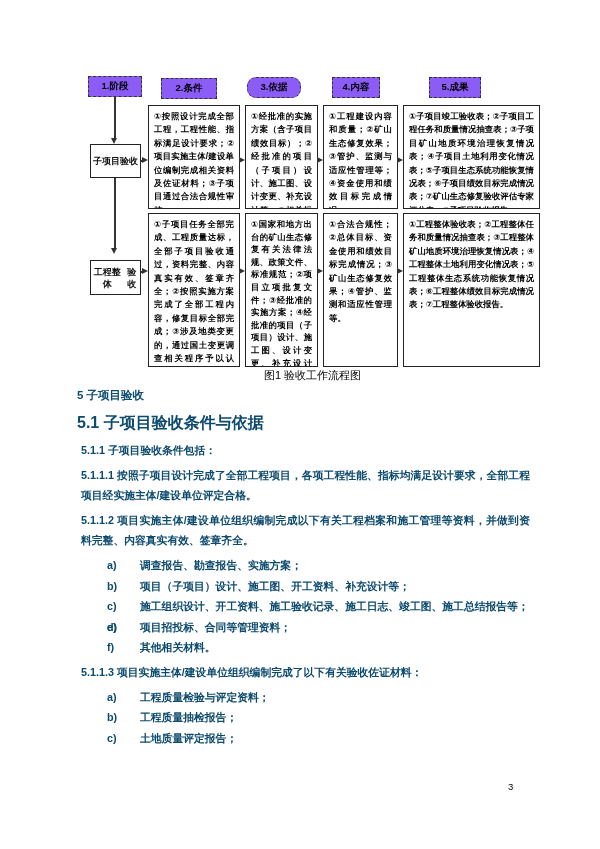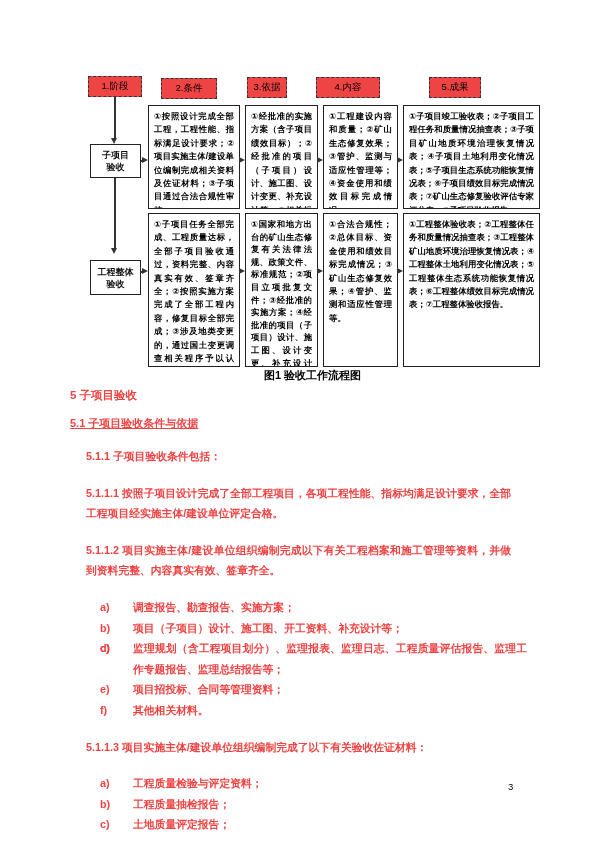--- a/index.html
+++ b/index.html
@@ -8,64 +8,64 @@
     font-family:"Liberation Sans","DejaVu Sans",sans-serif;
     color:#111;-webkit-font-smoothing:antialiased;
   }
   .page{position:absolute;inset:0;background:#fff;overflow:hidden;}
 
   
   .fig{position:absolute;left:0;top:0;width:600px;height:385px;}
   .hdr{
     position:absolute;height:21px;border:1.5px dashed #333;box-sizing:border-box;
     display:flex;align-items:center;justify-content:center;
-    font-size:9.5px;font-weight:normal;color:#000;background:#ef4444;text-align:right;
+    font-size:9.5px;font-weight:bold;color:#000;background:#8b5cf6;text-align:right;
   }
   .stage{
     position:absolute;border:1.5px solid #222;box-sizing:border-box;background:#fff;
-    display:flex;flex-direction:column;align-items:center;justify-content:center;
+    display:flex;align-items:center;justify-content:center;
     font-size:9px;font-weight:bold;line-height:12px;text-align:center;
   }
   .cell{
     position:absolute;border:1.8px solid #222;box-sizing:border-box;background:#fff;
     padding:4px 5px;font-size:8.4px;font-weight:bold;line-height:13.4px;
     text-align:justify;text-justify:inter-ideograph;overflow:hidden;color:#000;
   }
   .cell.tight{line-height:12.6px;}
   .vline{position:absolute;width:1.5px;background:#333;}
   .hline{position:absolute;height:1.5px;background:#333;}
   .arr-r{position:absolute;width:0;height:0;border-top:3.5px solid transparent;border-bottom:3.5px solid transparent;border-left:6px solid #333;}
   .arr-d{position:absolute;width:0;height:0;border-left:3.5px solid transparent;border-right:3.5px solid transparent;border-top:6px solid #333;}
   .caption{
     position:absolute;left:85px;top:368px;width:455px;text-align:center;
-    font-size:11px;font-weight:bold;color:#000;
+    font-size:11px;font-weight:normal;color:#000;
   }
 
   
-  .doc{position:absolute;left:70px;top:388px;width:457px;color:#ef4444;}
+  .doc{position:absolute;left:77px;top:388px;width:457px;color:#0c4a6e;}
   .doc .h1{font-size:11.5px;font-weight:bold;margin:0 0 14px 0;line-height:14px;}
-  .doc .h2{font-size:11px;font-weight:bold;margin:0 0 10px 0;line-height:14px;text-decoration:underline;}
-  .doc p{font-size:10.8px;font-weight:bold;line-height:20.6px;margin:16px;text-align:justify;text-justify:inter-ideograph;}
+  .doc .h2{font-size:16px;font-weight:bold;margin:0 0 10px 0;line-height:14px;}
+  .doc p{font-size:10.8px;font-weight:bold;line-height:20.6px;margin:4px;text-align:justify;text-justify:inter-ideograph;}
   .doc ul{list-style:none;margin:0;padding:0;}
   .doc li{position:relative;font-size:10.8px;font-weight:bold;line-height:20.6px;padding-left:63px;text-align:justify;}
   .doc li .lbl{position:absolute;left:30px;top:0;}
 
   .pagenum{position:absolute;left:508px;top:781px;font-size:9.5px;color:#000;}
 </style>
 </head>
 <body>
 
 <div class="page">
 
   <div class="fig">
 
     <div class="hdr" style="left:88px;top:76px;width:54px;">1.阶段</div>
     <div class="hdr" style="left:161px;top:78px;width:56px;">2.条件</div>
-    <div class="hdr" style="left:247px;top:77px;width:40px;">3.依据</div>
-    <div class="hdr" style="left:316px;top:77px;width:64px;">4.内容</div>
+    <div class="hdr" style="left:247px;top:77px;width:54px;border-radius:9px;">3.依据</div>
+    <div class="hdr" style="left:332px;top:77px;width:48px;">4.内容</div>
     <div class="hdr" style="left:429px;top:77px;width:52px;">5.成果</div>
 
     <div class="stage" style="left:90px;top:144px;width:51px;height:34px;">
       <span>子项目</span>
       <span>验收</span>
     </div>
     <div class="stage" style="left:90px;top:254px;width:51px;height:35px;margin-top:6px;">
       <span>工程整体</span>
       <span>验收</span>
     </div>
@@ -104,22 +104,22 @@
     <div class="h1">5  子项目验收</div>
     <div class="h2">5.1  子项目验收条件与依据</div>
 
     <p>5.1.1  子项目验收条件包括：</p>
     <p>5.1.1.1  按照子项目设计完成了全部工程项目，各项工程性能、指标均满足设计要求，全部工程项目经实施主体/建设单位评定合格。</p>
     <p>5.1.1.2  项目实施主体/建设单位组织编制完成以下有关工程档案和施工管理等资料，并做到资料完整、内容真实有效、签章齐全。</p>
 
     <ul>
       <li><span class="lbl">a)</span><span>调查报告、勘查报告、实施方案；</span></li>
       <li><span class="lbl">b)</span><span>项目（子项目）设计、施工图、开工资料、补充设计等；</span></li>
-      <li><span class="lbl">c)</span></li>
-      <li><span class="lbl">d)</span><span>监理规划（含工程项目划分）、监理报表、监理日志、工程质量评估报告、监理工作专题报告、监理总结报告等；</span></li>
+      <li><span class="lbl">c)</span><span>施工组织设计、开工资料、施工验收记录、施工日志、竣工图、施工总结报告等；</span></li>
+      <li><span class="lbl">d)</span></li>
       <li><span class="lbl">e)</span><span>项目招投标、合同等管理资料；</span></li>
       <li><span class="lbl">f)</span><span>其他相关材料。</span></li>
     </ul>
 
     <p>5.1.1.3  项目实施主体/建设单位组织编制完成了以下有关验收佐证材料：</p>
 
     <ul>
       <li><span class="lbl">a)</span><span>工程质量检验与评定资料；</span></li>
       <li><span class="lbl">b)</span><span>工程质量抽检报告；</span></li>
       <li><span class="lbl">c)</span><span>土地质量评定报告；</span></li>

